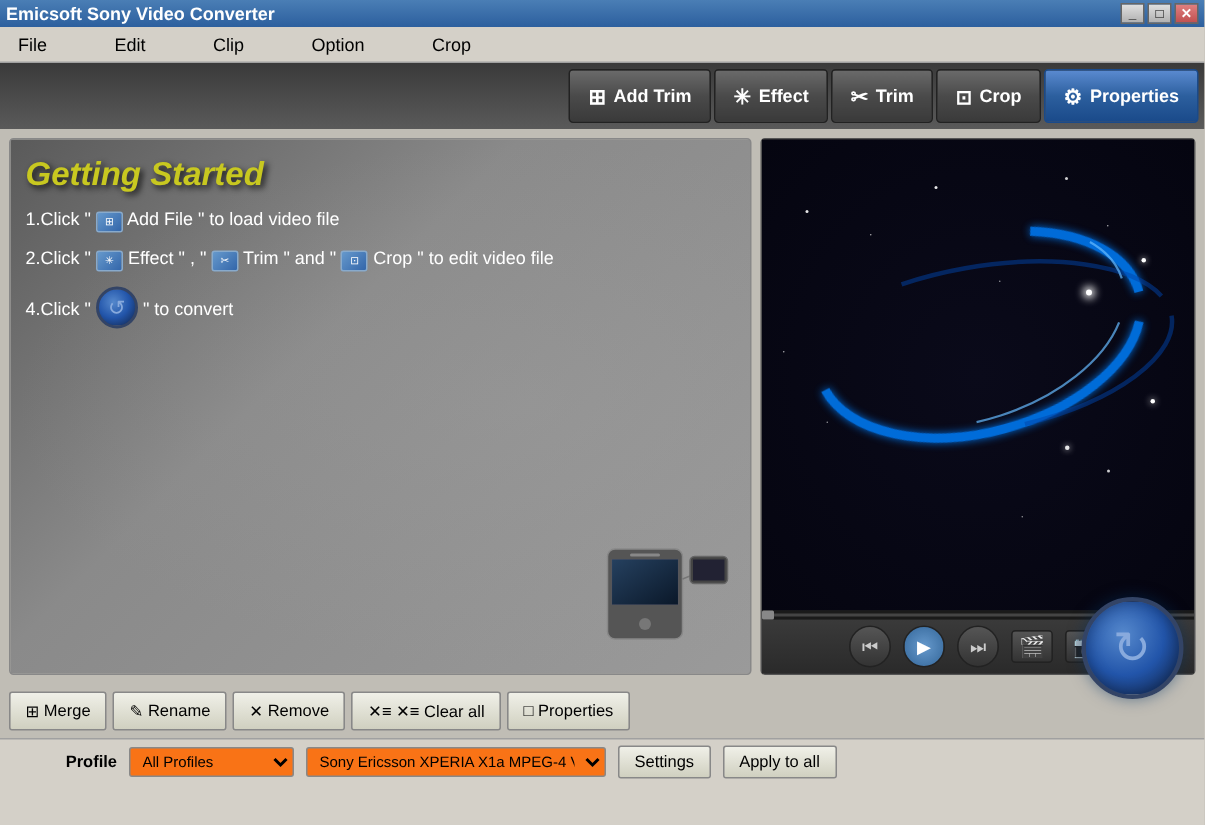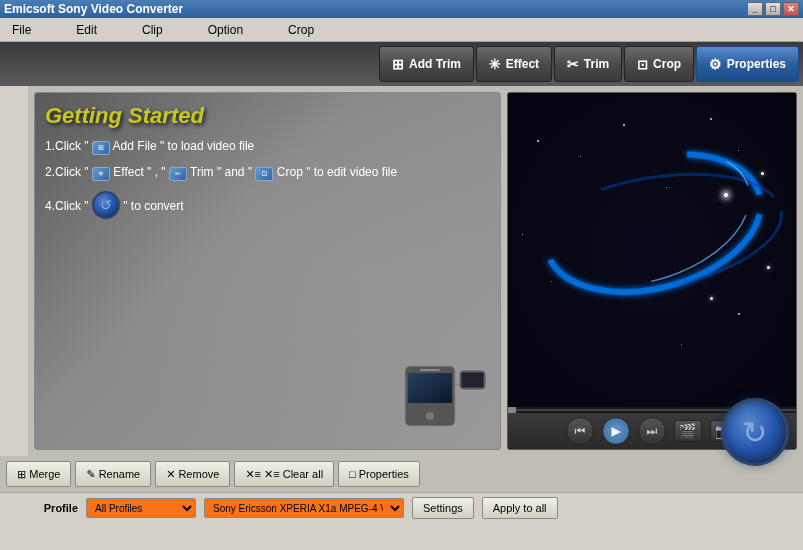--- a/index.html
+++ b/index.html
@@ -71,21 +71,20 @@
       border-color: #1a4a8a;
     }
 
     
     .main-area {
       display: flex;
       height: calc(550px - 22px - 24px - 44px - 90px);
       background: #c0bdb5;
       padding: 6px;
       gap: 6px;
-      margin-left: 28px;
     }
 
     
     .left-panel {
       flex: 1;
       background: linear-gradient(135deg, #5a5a5a 0%, #8a8a8a 40%, #9a9a9a 100%);
       border: 1px solid #888;
       border-radius: 3px;
       position: relative;
       overflow: hidden;

